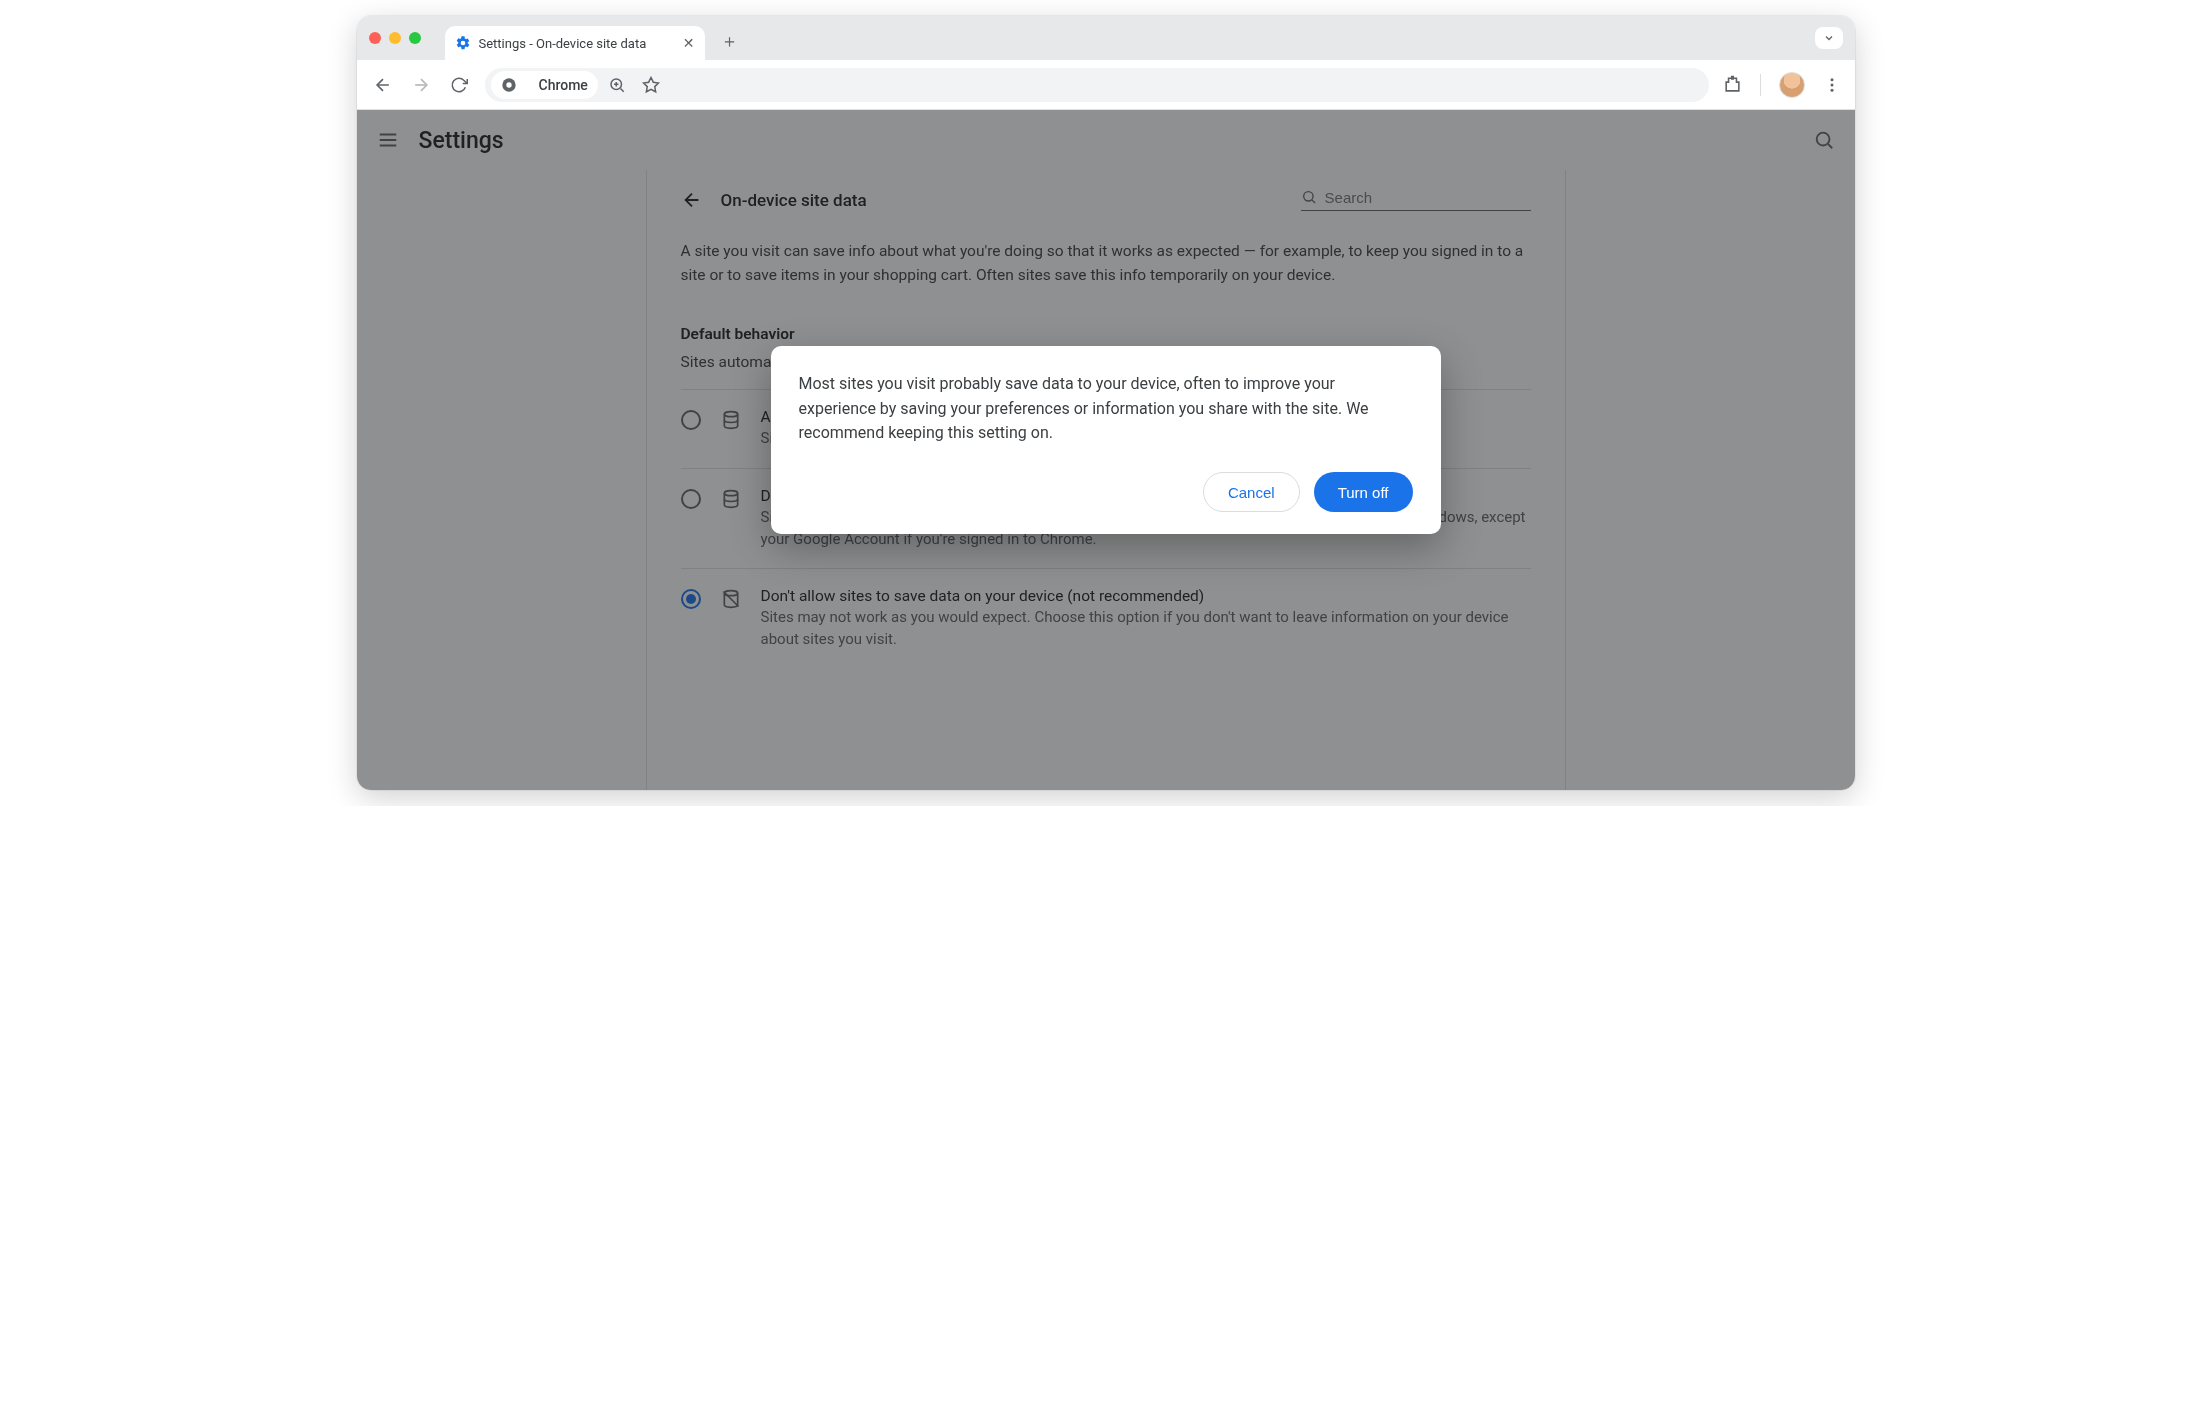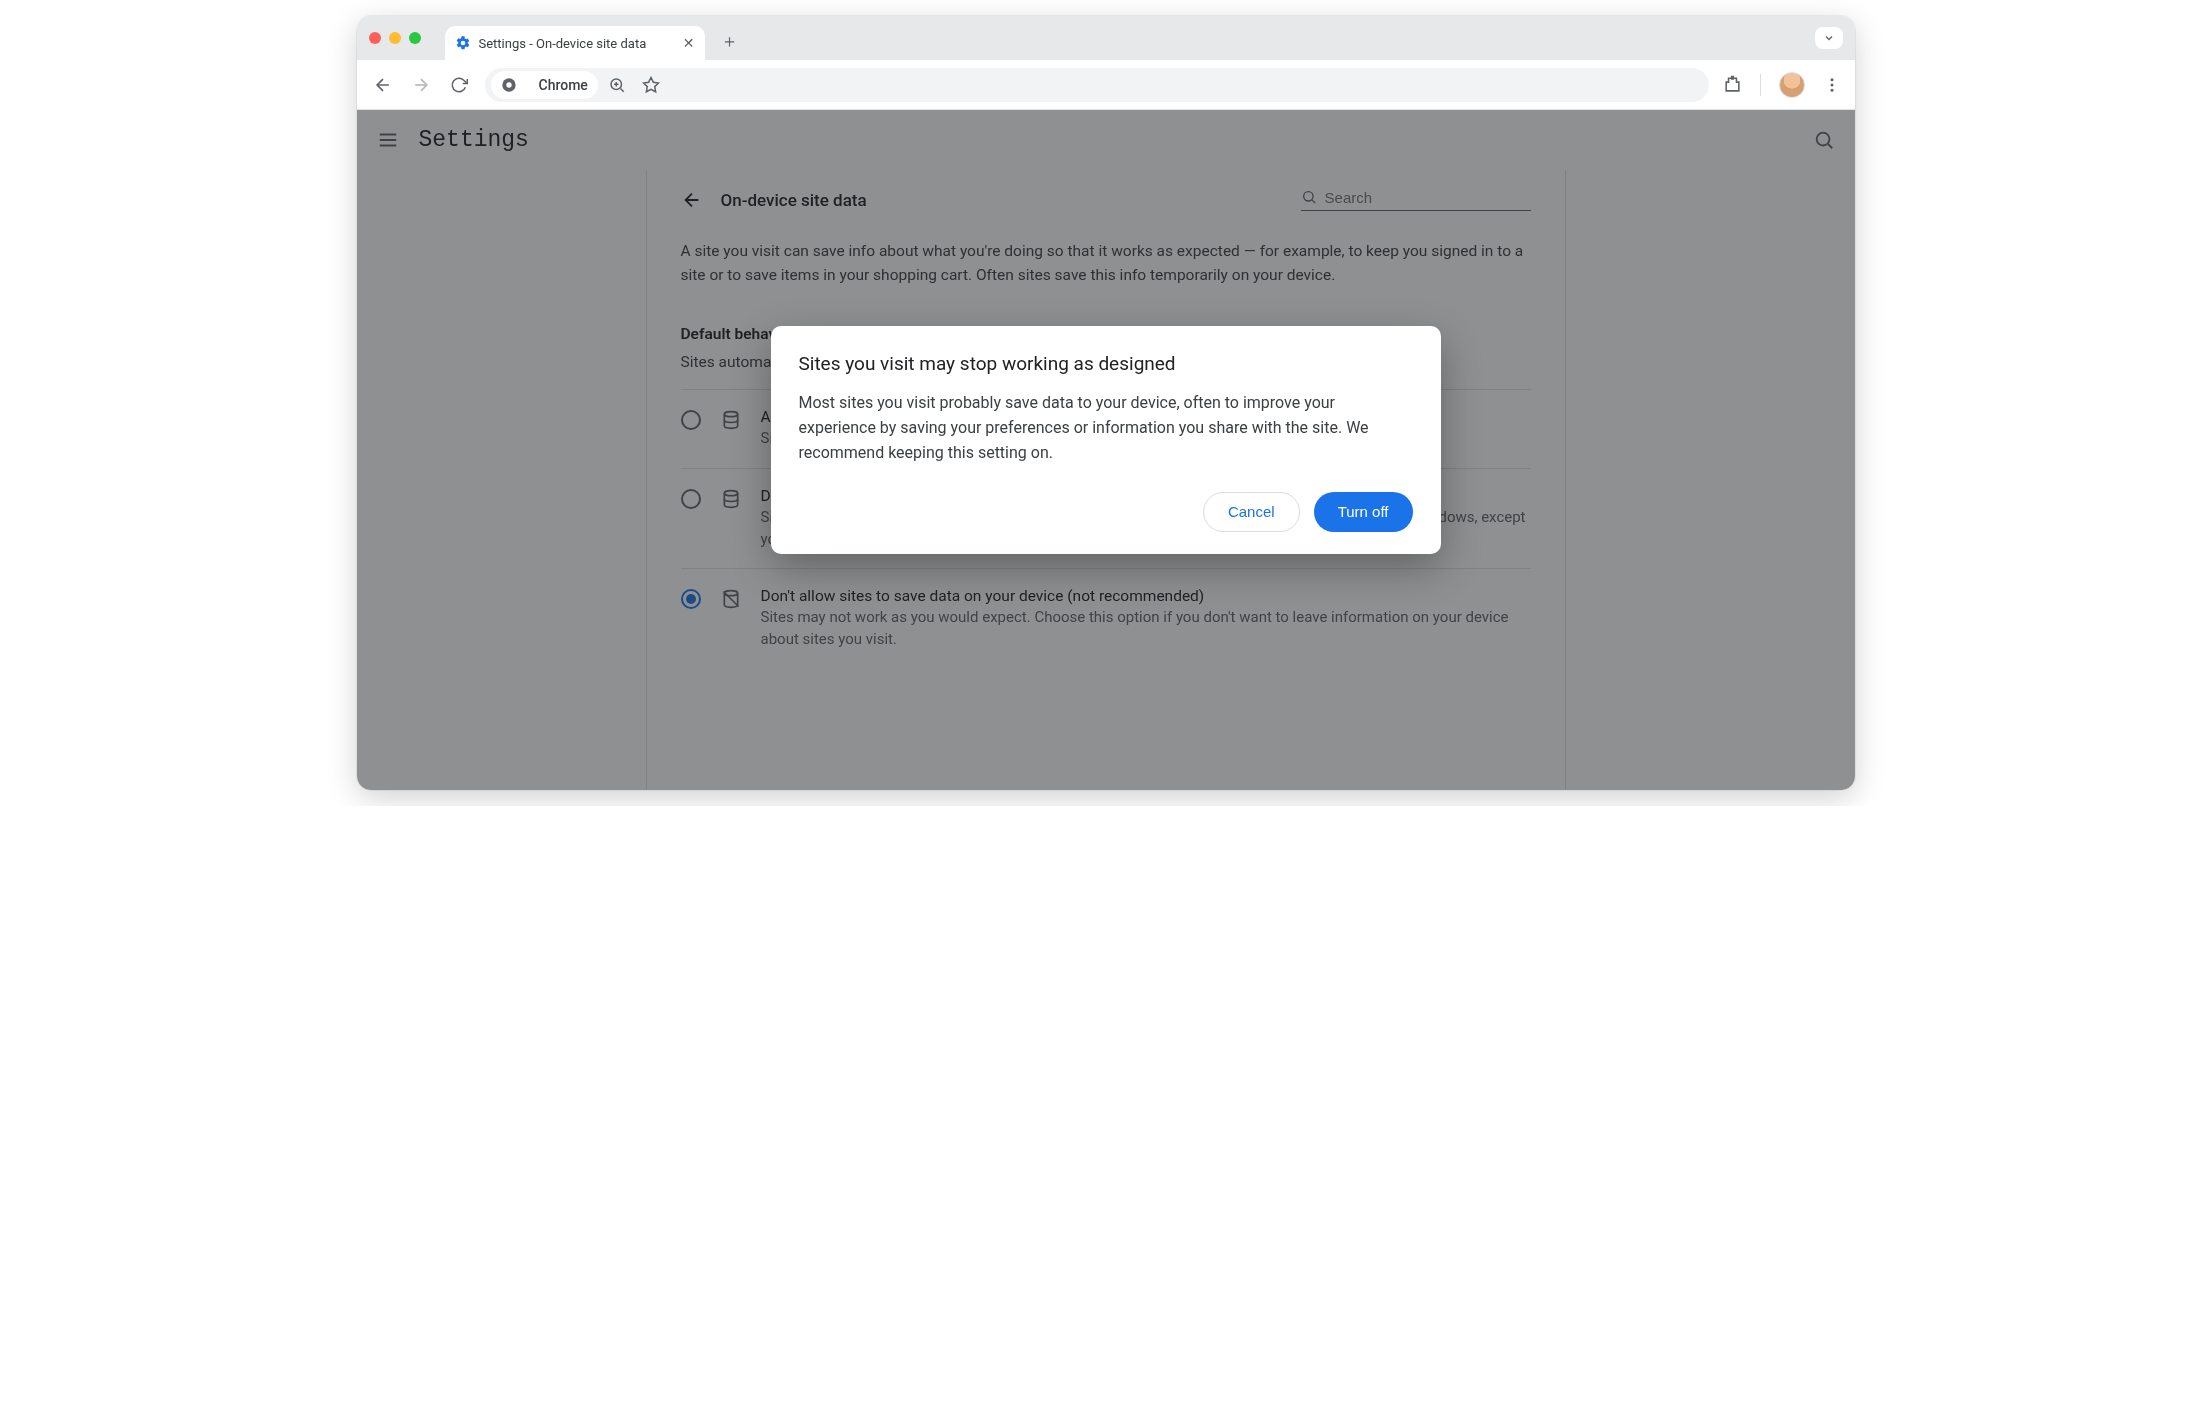--- a/index.html
+++ b/index.html
@@ -98,21 +98,20 @@
     .avatar { width:26px; height:26px; border-radius:50%; background: radial-gradient(circle at 50% 30%, #f2c39a 0 40%, #d8a071 41% 100%); border:1px solid #dadce0; }
     .divider-vert { width:1px; height:22px; background:#dadce0; }
 
     .content-area { position: relative; background:#fff; }
     .settings-header {
       height: 60px;
       display:flex;
       align-items:center;
       padding: 12px 20px;
       gap: 20px;
-      font-family: Liberation Mono, monospace;
     }
     .hamburger { color:#5f6368; }
     .settings-title { font-size:23px; font-weight:500; color:#202124; }
     .hdr-search { margin-left:auto; color:#5f6368; }
 
     .settings-body {
       display:flex;
       justify-content:center;
       padding: 0 0 0 0;
     }
@@ -355,21 +354,20 @@
             <div class="opt-title">Don't allow sites to save data on your device (not recommended)</div>
             <div class="opt-sub">Sites may not work as you would expect. Choose this option if you don't want to leave information on your device about sites you visit.</div>
           </div>
         </div>
 
       </div>
     </div>
 
     <div class="scrim">
       <div class="dialog">
-        <div class="dialog-title">Sites you visit may stop working as designed</div>
         <div class="dialog-body">Most sites you visit probably save data to your device, often to improve your experience by saving your preferences or information you share with the site. We recommend keeping this setting on.</div>
         <div class="dialog-actions">
           <button class="btn btn-outline">Cancel</button>
           <button class="btn btn-filled">Turn off</button>
         </div>
       </div>
     </div>
 
   </div>
 </div>

